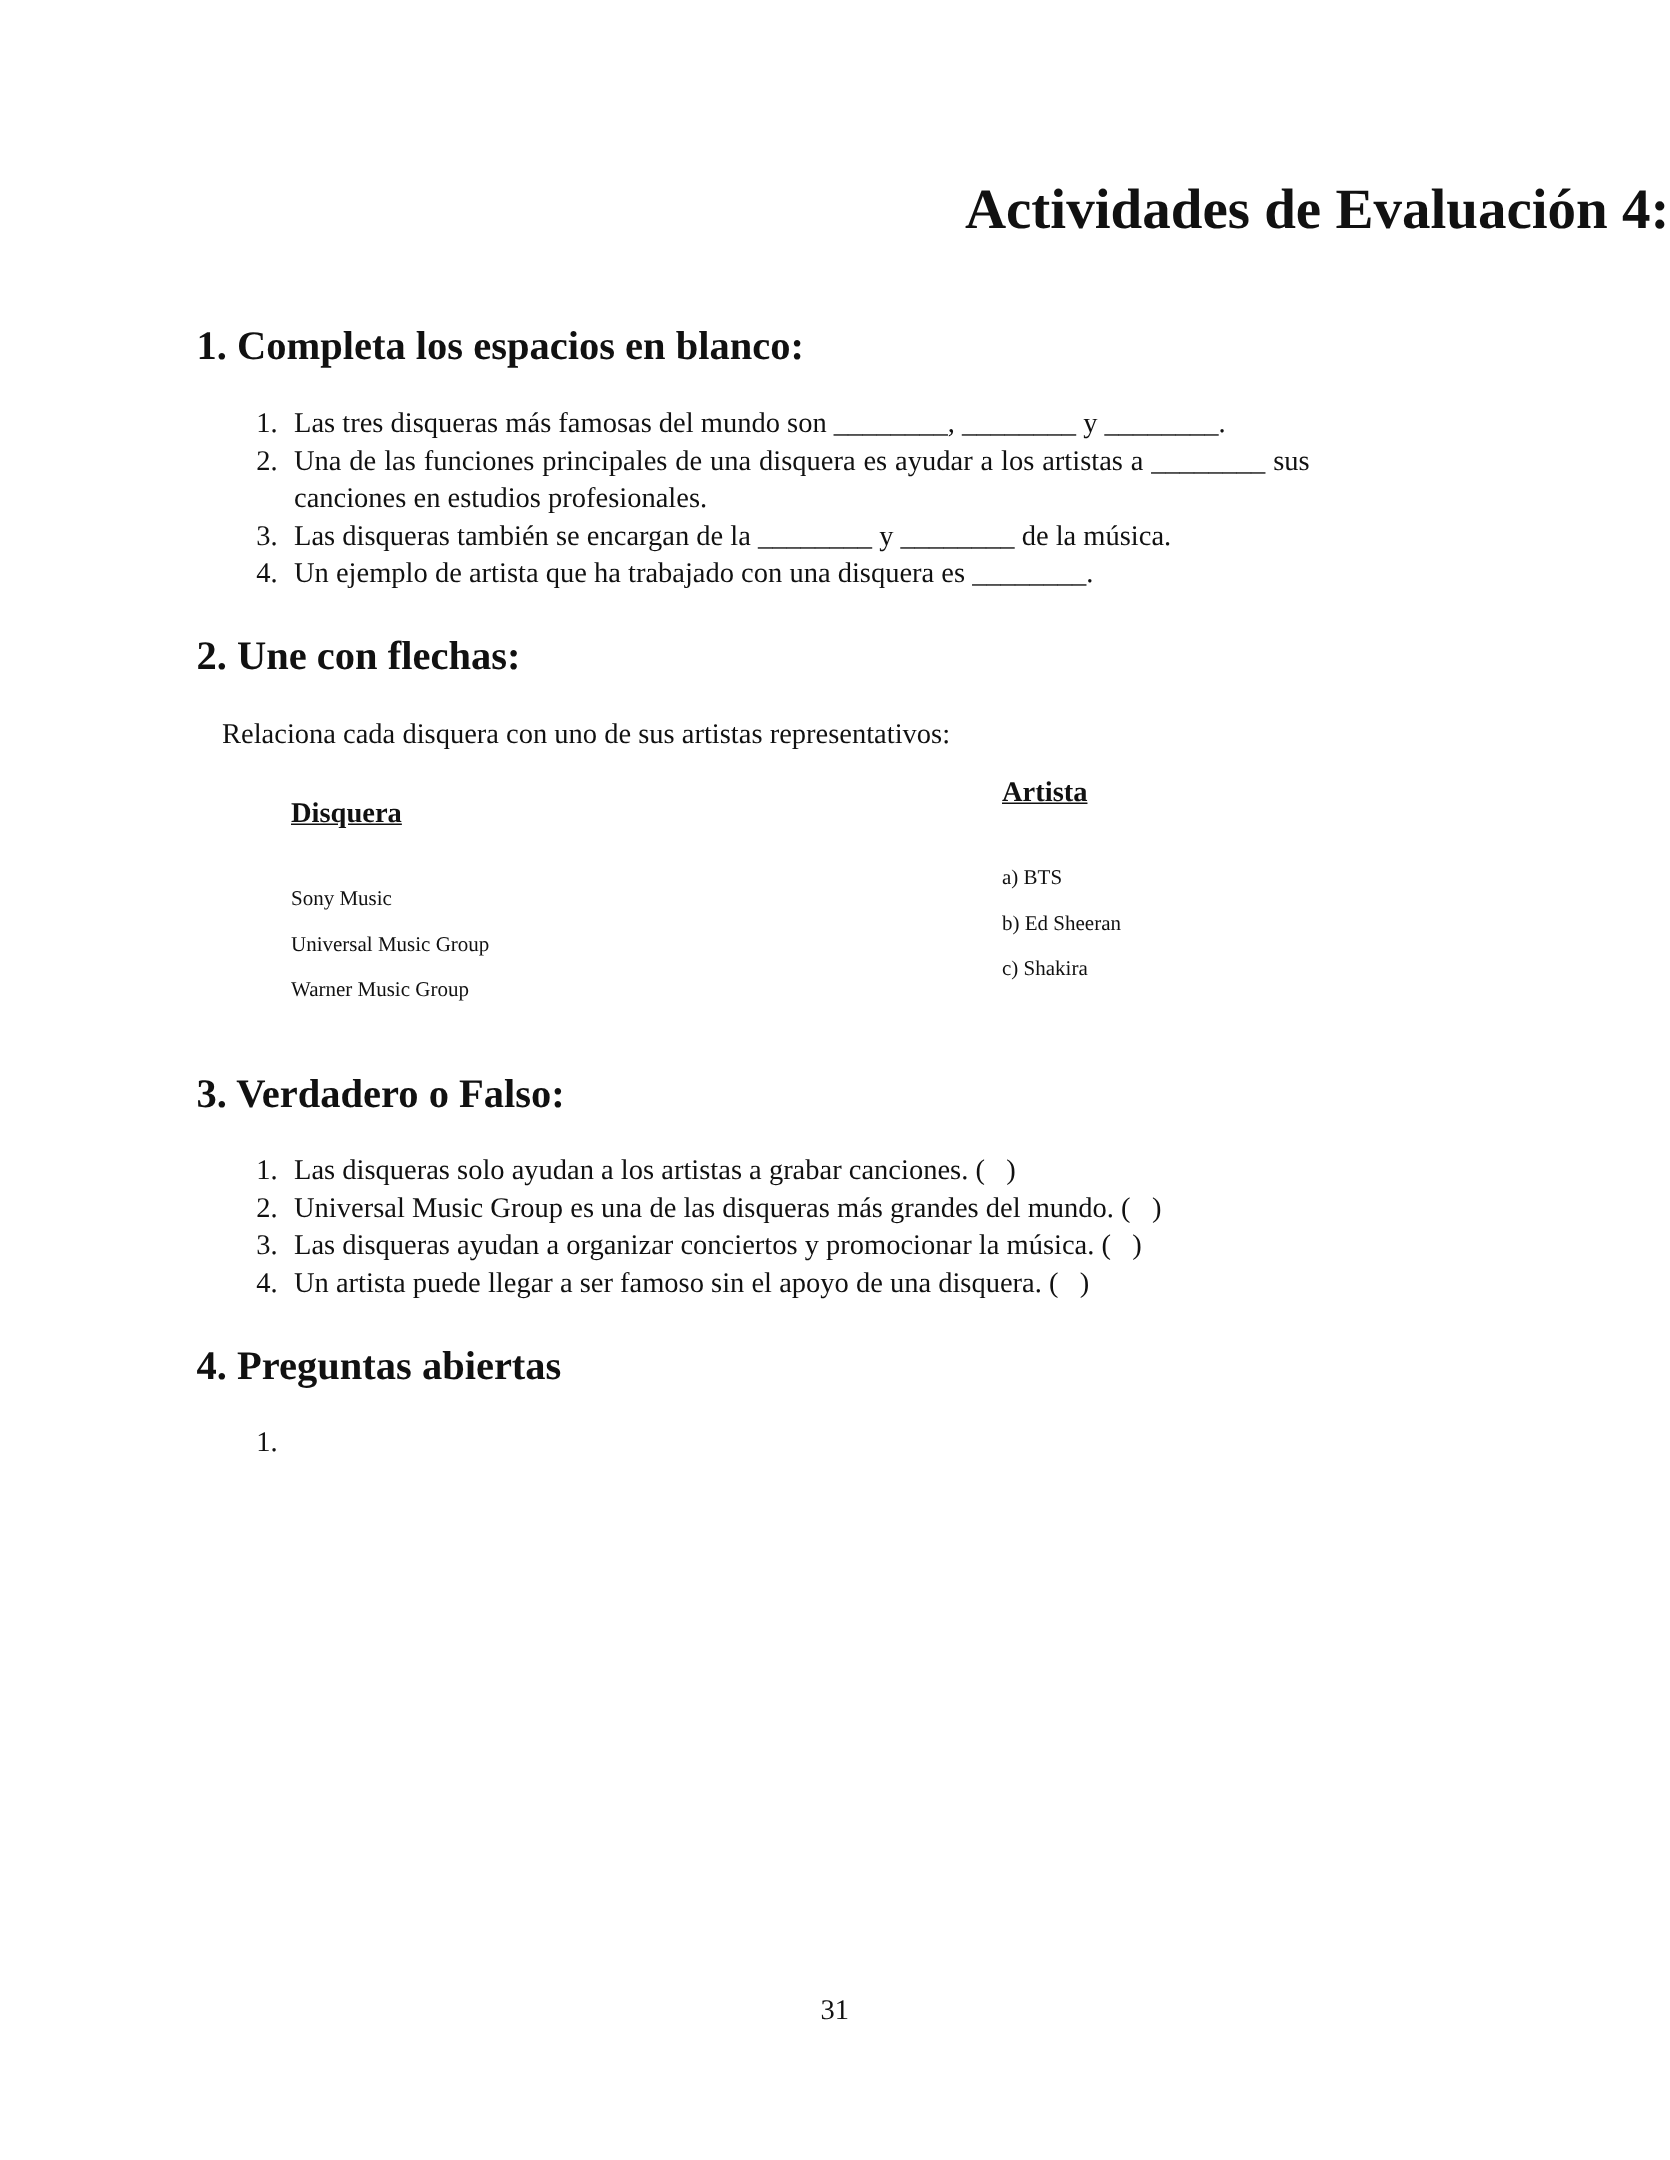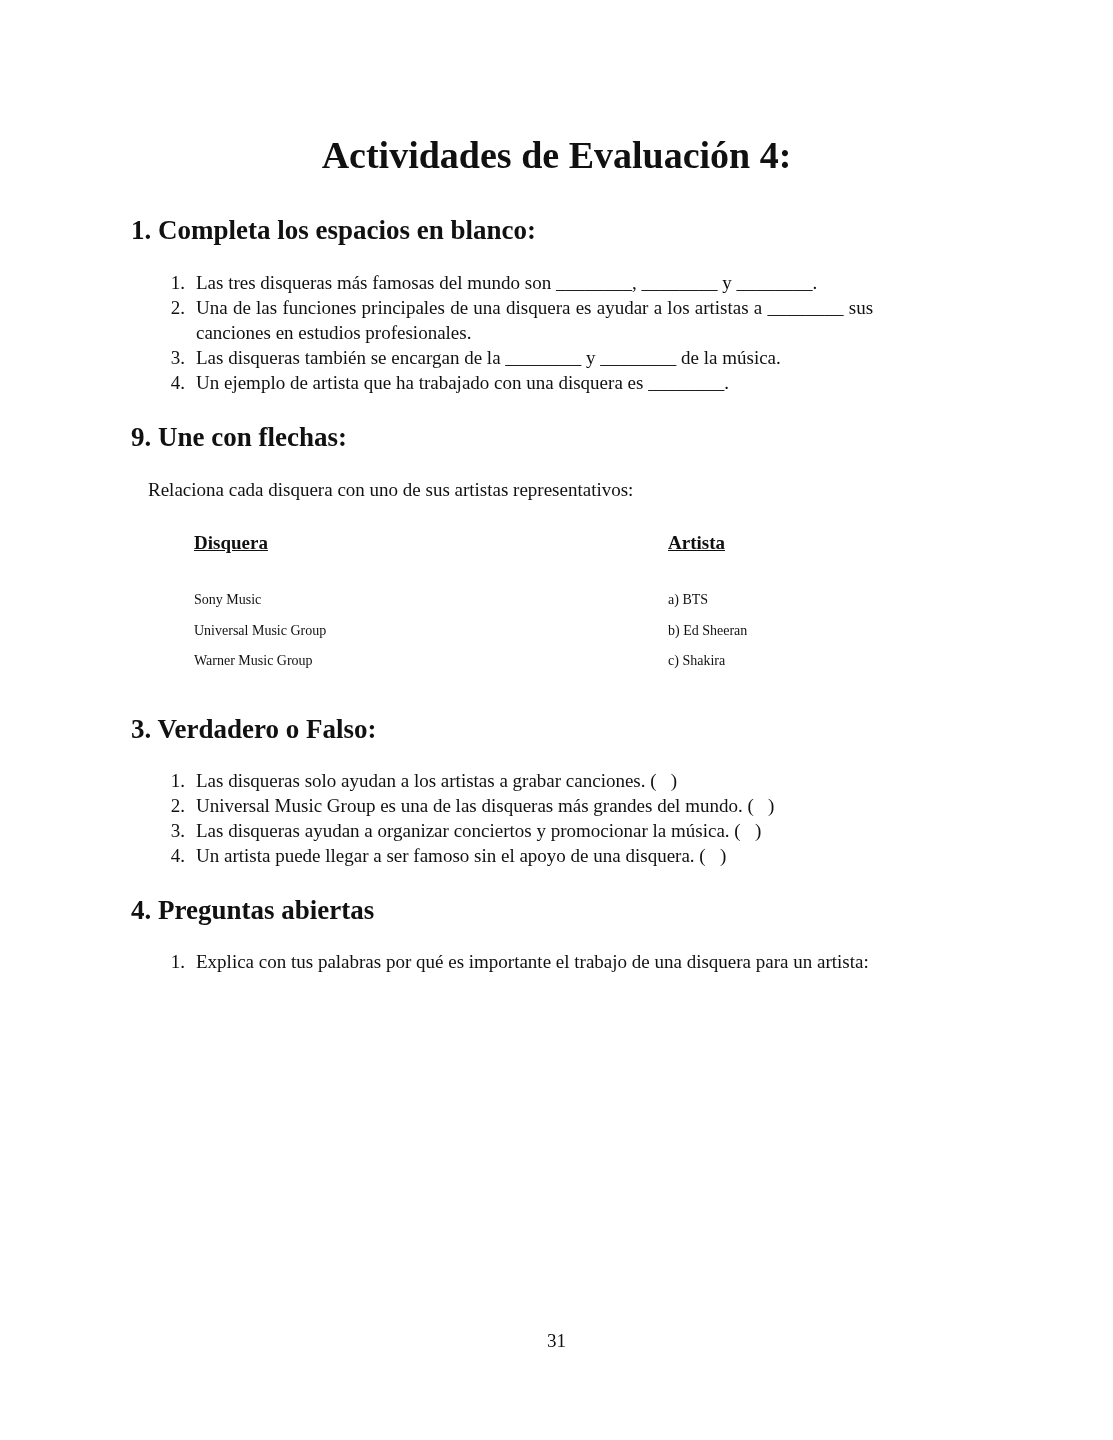--- a/index.html
+++ b/index.html
@@ -2,21 +2,21 @@
 <html><head>
 <meta charset="utf-8">
 <style>
   html, body { margin: 0; padding: 0; background: #ffffff; }
   body {
     width: 1113px; height: 1440px; position: relative; overflow: hidden;
     font-family: "Liberation Serif", "DejaVu Serif", serif; color: #111111;
   }
   .abs { position: absolute; margin: 0; }
   .title {
-    left: 0; width: 1113px; top: 131px; text-align: center;
+    left: 0; width: 1113px; top: 116px; text-align: right;
     font-size: 38px; font-weight: bold; line-height: 48px;
   }
   .h2 { left: 131px; font-size: 27px; font-weight: bold; line-height: 28px; }
   .p { font-size: 19px; line-height: 25px; }
   .num { position: absolute; left: 163px; width: 22px; text-align: right; }
   .txt { position: absolute; left: 196px; white-space: nowrap; }
   .colhead { font-weight: bold; text-decoration: underline; font-size: 19px; line-height: 25px; }
   .colitem { text-align: left; font-size: 14px; line-height: 30.5px; }
 </style>
 </head>
@@ -38,32 +38,32 @@
   <div class="abs p" style="top:345px;left:0;width:1113px;height:25px">
     <span class="num">3.</span>
     <span class="txt">Las disqueras también se encargan de la ________ y ________ de la música.</span>
   </div>
   <div class="abs p" style="top:370px;left:0;width:1113px;height:25px">
     <span class="num">4.</span>
     <span class="txt">Un ejemplo de artista que ha trabajado con una disquera es ________.</span>
   </div>
 </div>
 
-<h2 class="abs h2" style="top:423px">9. Une con flechas:</h2>
+<h2 class="abs h2" style="top:423px">2. Une con flechas:</h2>
 <p class="abs p" style="top:477px;left:148px">Relaciona cada disquera con uno de sus artistas representativos:</p>
 
 <div class="abs" style="top:530px;left:194px;width:300px">
   <div class="colhead">Disquera</div>
   <div style="height:30px"></div>
   <div class="colitem">Sony Music</div>
   <div class="colitem">Universal Music Group</div>
   <div class="colitem">Warner Music Group</div>
 </div>
 
-<div class="abs" style="top:530px;left:668px;width:200px">
+<div class="abs" style="top:516px;left:668px;width:200px">
   <div class="colhead">Artista</div>
   <div style="height:30px"></div>
   <div class="colitem">a) BTS</div>
   <div class="colitem">b) Ed Sheeran</div>
   <div class="colitem">c) Shakira</div>
 </div>
 
 <h2 class="abs h2" style="top:715px">3. Verdadero o Falso:</h2>
 <div>
   <div class="abs p" style="top:768px;left:0;width:1113px;height:25px">
@@ -81,17 +81,16 @@
   <div class="abs p" style="top:843px;left:0;width:1113px;height:25px">
     <span class="num">4.</span>
     <span class="txt" style="white-space:pre">Un artista puede llegar a ser famoso sin el apoyo de una disquera. (   )</span>
   </div>
 </div>
 
 <h2 class="abs h2" style="top:896px">4. Preguntas abiertas</h2>
 <div>
   <div class="abs p" style="top:949px;left:0;width:1113px;height:25px">
     <span class="num">1.</span>
-    <span class="txt">Explica con tus palabras por qué es importante el trabajo de una disquera para un artista:</span>
   </div>
 </div>
 
 <div class="abs p" style="top:1328px;left:0;width:1113px;text-align:center">31</div>
 
 </body></html>

